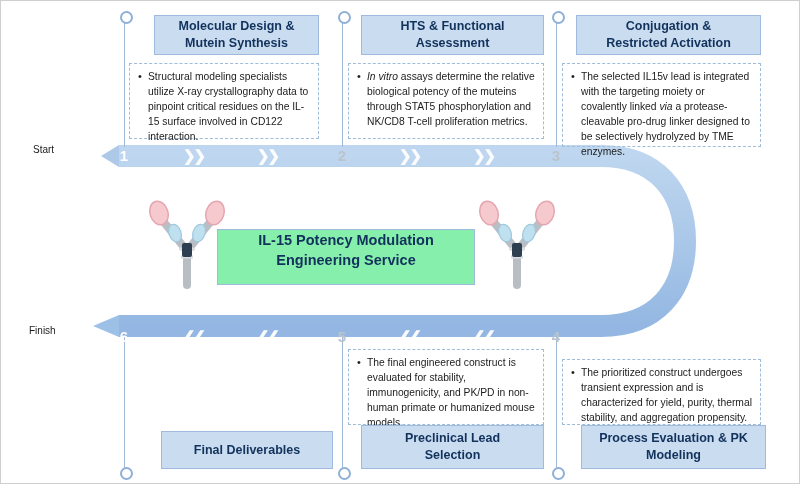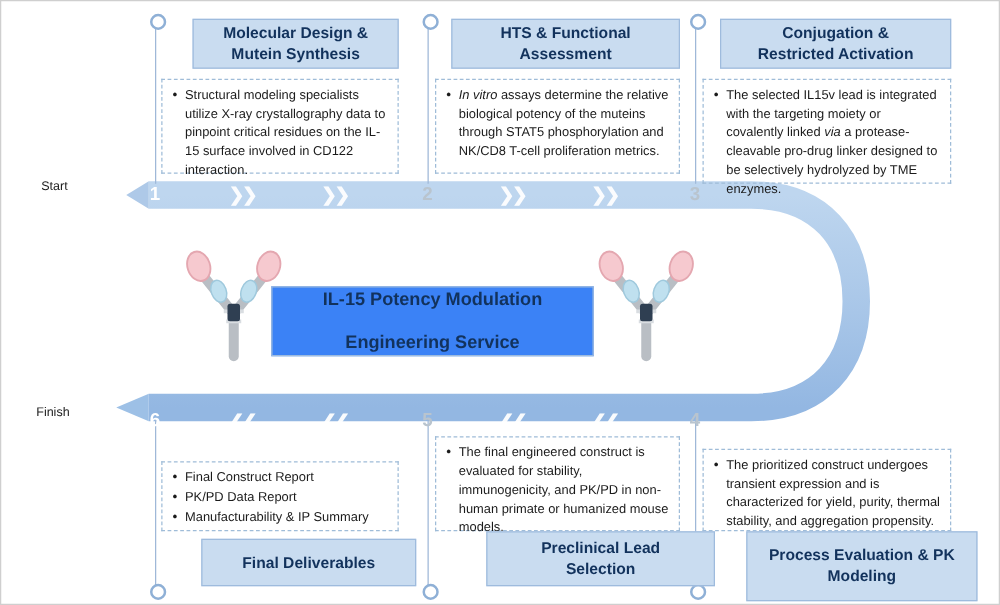--- a/index.html
+++ b/index.html
@@ -86,28 +86,28 @@
   
   .edge-label{
     position:absolute;
     font-size:10px;
     color:#1b1b1b;
   }
 
   
   .center-box{
     position:absolute;
-    background:#3b82f6;
+    background:#86efac;
     border:1px solid #9ebbdd;
     color:#12325c;
     font-weight:bold;
     font-size:14.5px;
     line-height:1.4;
     text-align:center;
-    display:flex;align-items:center;justify-content:space-between;
+    display:flex;align-items:center;justify-content:flex-start;
     box-sizing:border-box;
   }
 
   .ab{position:absolute;}
 </style>
 </head>
 <body>
 
 <div class="canvas">
 
@@ -189,47 +189,40 @@
   <div class="step-num grey" style="left:546px;top:327px;">4</div>
 
   <div class="chev" style="left:182px;top:327px;">❮❮</div>
   <div class="chev" style="left:256px;top:327px;">❮❮</div>
   <div class="chev" style="left:398px;top:327px;">❮❮</div>
   <div class="chev" style="left:472px;top:327px;">❮❮</div>
 
   <div class="edge-label" style="left:32px;top:143px;">Start</div>
   <div class="edge-label" style="left:28px;top:324px;">Finish</div>
 
-  <div class="desc-box" style="left:128px;top:368px;width:190px;height:56px;">
-    <ul>
-      <li>Final Construct Report</li>
-      <li>PK/PD Data Report</li>
-      <li>Manufacturability &amp; IP Summary</li>
-    </ul>
-  </div>
 
   <div class="desc-box" style="left:347px;top:348px;width:196px;height:76px;">
     <ul>
       <li>The final engineered construct is evaluated for stability, immunogenicity, and PK/PD in non-human primate or humanized mouse models.</li>
     </ul>
   </div>
 
   <div class="desc-box" style="left:561px;top:358px;width:199px;height:66px;">
     <ul>
       <li>The prioritized construct undergoes transient expression and is characterized for yield, purity, thermal stability, and aggregation propensity.</li>
     </ul>
   </div>
 
   <div class="title-box" style="left:160px;top:430px;width:172px;height:38px;">
     <span>Final Deliverables</span>
   </div>
-  <div class="title-box" style="left:360px;top:424px;width:183px;height:44px;margin-left:28px;">
+  <div class="title-box" style="left:360px;top:424px;width:183px;height:44px;">
     <span>Preclinical Lead<br>Selection</span>
   </div>
-  <div class="title-box" style="left:596px;top:424px;width:185px;height:56px;justify-content:center;">
+  <div class="title-box" style="left:580px;top:424px;width:185px;height:44px;justify-content:center;">
     <span>Process Evaluation &amp; PK<br>Modeling</span>
   </div>
 
   <div class="center-box" style="left:216px;top:228px;width:258px;height:56px;flex-direction:column;">
     <span>IL-15 Potency Modulation</span>
     <span>Engineering Service</span>
   </div>
 
   <svg class="ab" style="left:140px;top:198px;" width="92" height="96" viewBox="0 0 92 96">
     <g stroke="#b9bec4" stroke-width="8" fill="none" stroke-linecap="round">

